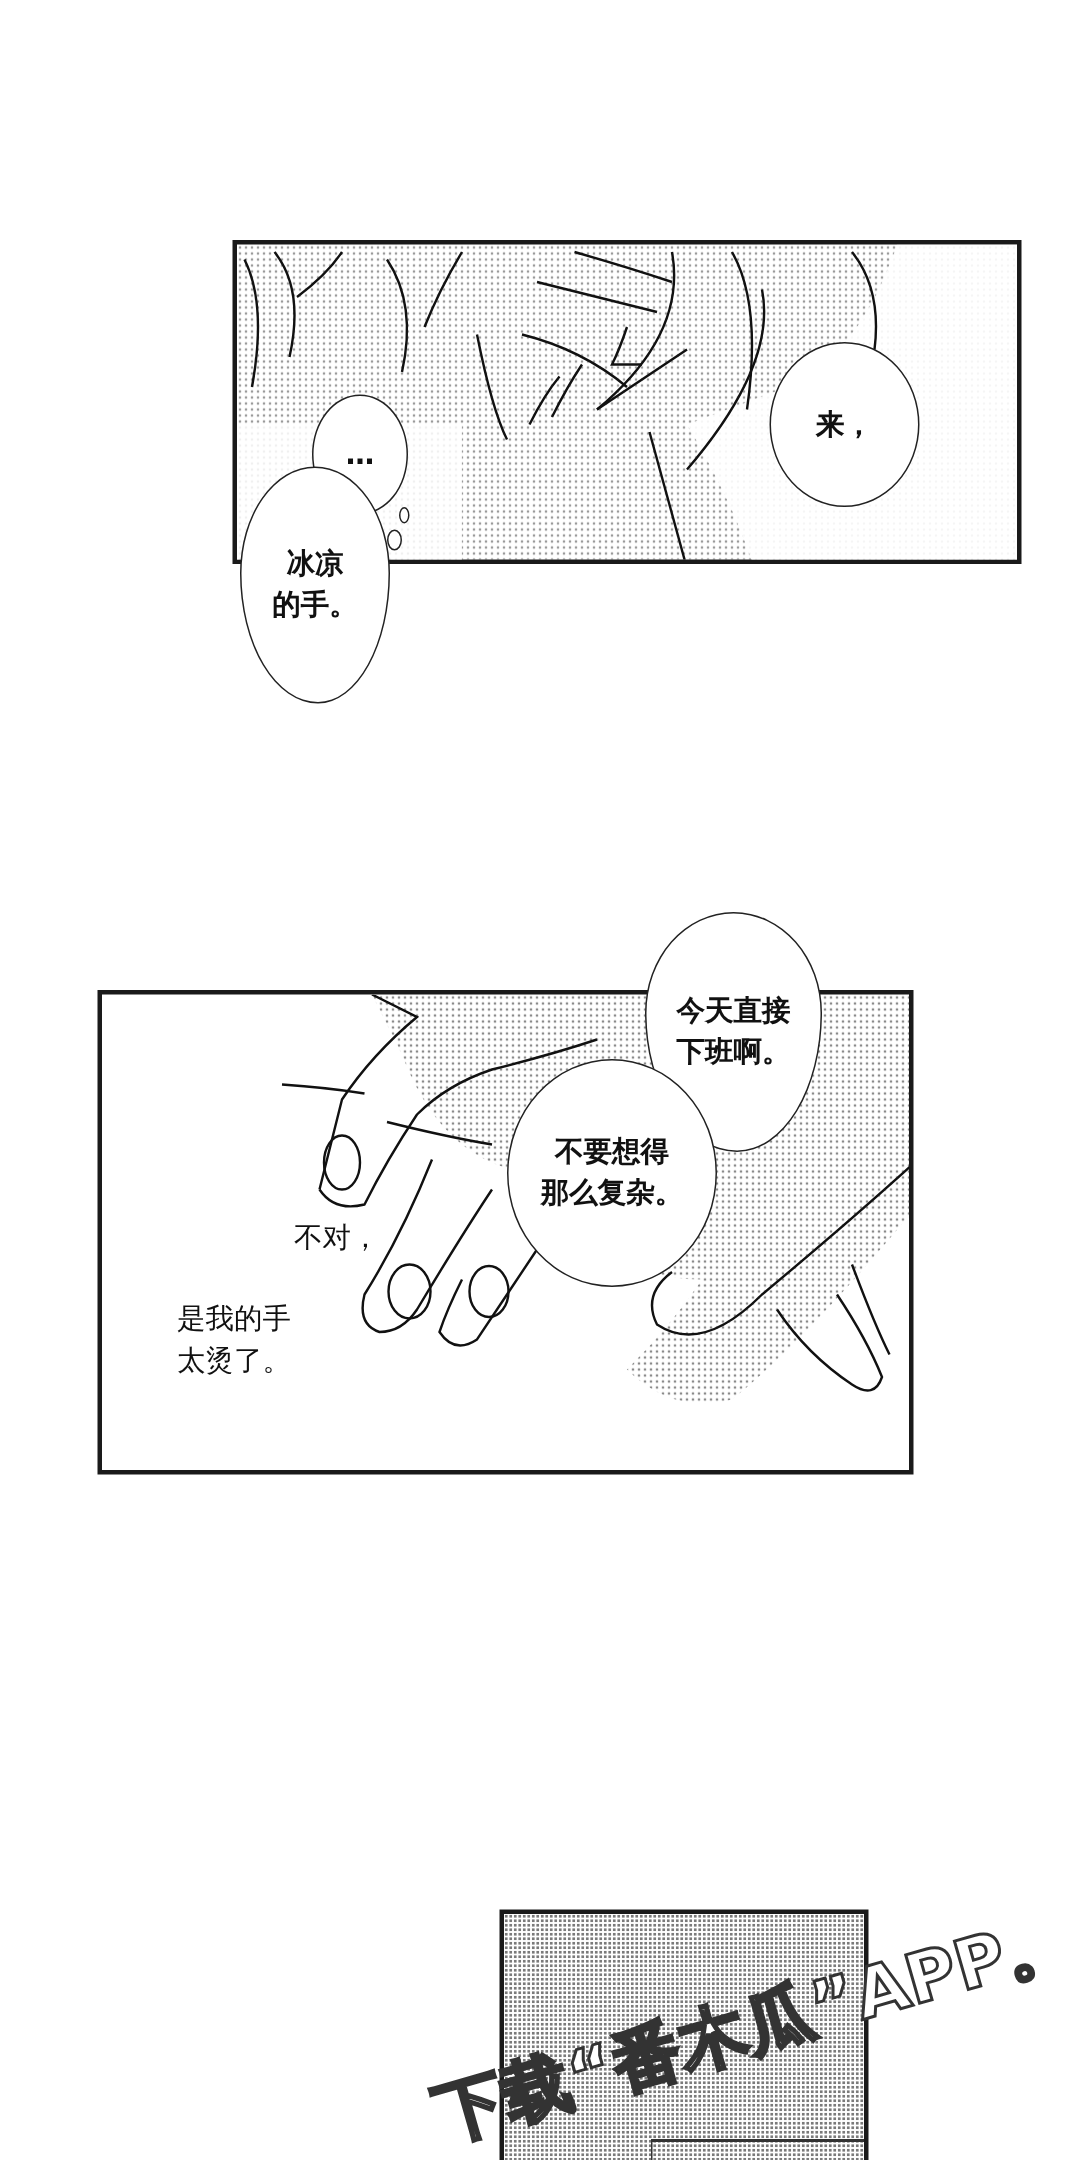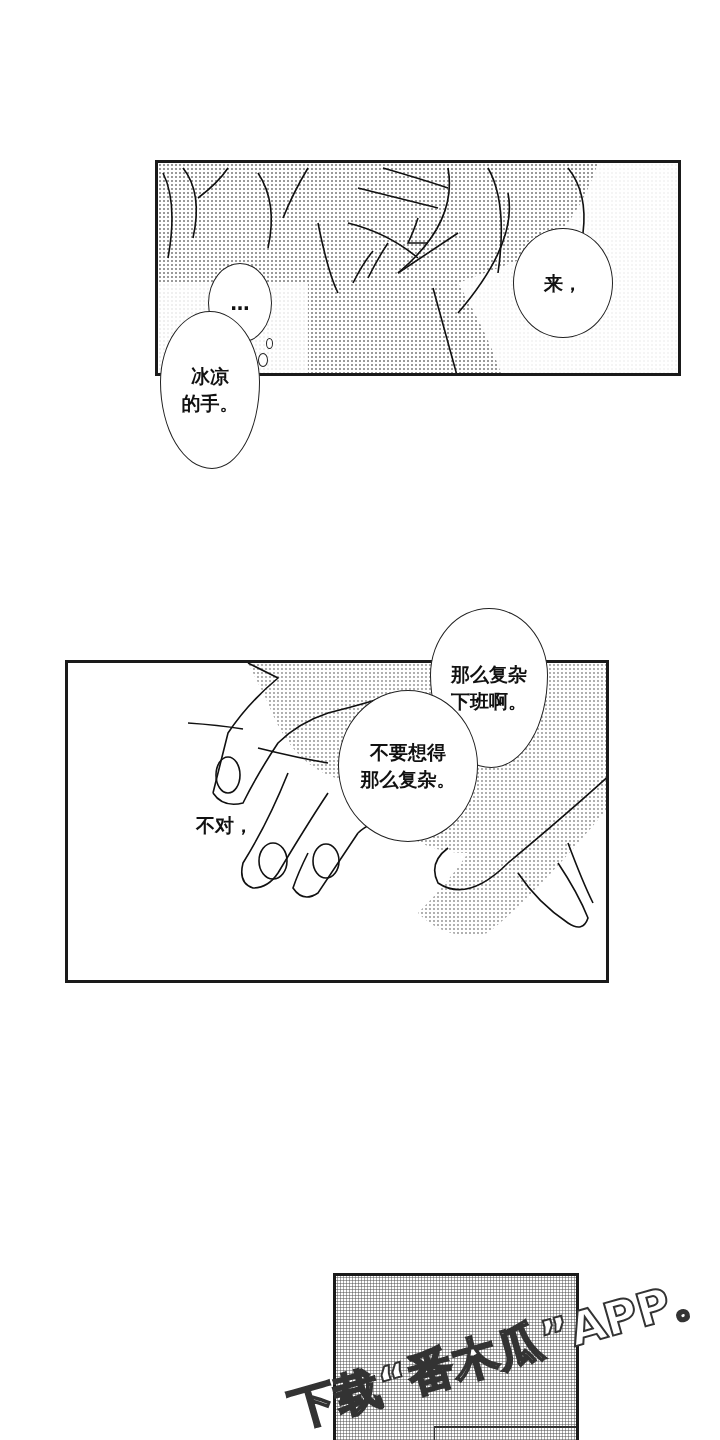--- a/index.html
+++ b/index.html
@@ -4,21 +4,21 @@
 <style>
   html, body { margin:0; padding:0; }
   body { width:720px; height:1440px; background:#ffffff; position:relative; overflow:hidden;
          font-family:"DejaVu Sans", sans-serif; color:#111; }
   .panel { position:absolute; border:3px solid #1a1a1a; box-sizing:border-box; overflow:hidden; background:#fff; }
   .dots { background-image: radial-gradient(#9a9a9a 0.8px, transparent 1.1px); background-size:4px 4px; }
   .dots-dense { background-image: radial-gradient(#7a7a7a 0.9px, transparent 1.2px); background-size:3px 3px; }
   .bubble { position:absolute; background:#fff; border:1.5px solid #222; border-radius:50%; box-sizing:border-box;
             display:flex; align-items:center; justify-content:center; text-align:center; }
   .txt { font-weight:bold; font-size:19px; line-height:27px; white-space:pre-line; color:#111; }
-  .free { position:absolute; font-weight:bold; font-size:19px; line-height:28px; white-space:pre-line; }
+  .free { position:absolute; font-weight:normal; font-size:19px; line-height:28px; white-space:pre-line; }
   .watermark { position:absolute; font-weight:bold; font-size:46px; color:#fff;
                -webkit-text-stroke:2px #333; transform:rotate(-16deg); transform-origin:left bottom; white-space:nowrap; }
   svg.art { position:absolute; left:0; top:0; }
 </style>
 </head>
 <body>
 
 <div class="panel dots" style="left:155px; top:160px; width:526px; height:216px;">
   <svg class="art" width="526" height="216" viewBox="0 0 526 216">
     <rect x="0" y="120" width="150" height="96" fill="#fff" opacity="0.85"></rect>
@@ -78,27 +78,29 @@
       <path d="M290 170 Q300 160 330 150"></path>
       <path d="M544 110 Q500 150 440 200 Q400 240 370 220 Q360 200 380 185"></path>
       <path d="M450 210 Q470 240 500 260 Q515 270 520 255 Q510 230 490 200"></path>
       <path d="M500 180 Q515 220 525 240"></path>
       <ellipse cx="160" cy="112" rx="12" ry="18"></ellipse>
       <ellipse cx="205" cy="198" rx="14" ry="18"></ellipse>
       <ellipse cx="258" cy="198" rx="13" ry="17"></ellipse>
     </g>
   </svg>
   <div class="free" style="left:128px; top:148px;">不对，</div>
+  <div class="free" style="left:50px; top:202px;">是我的手
+太烫了。</div>
 </div>
 
 <div class="bubble" style="left:430px; top:608px; width:118px; height:160px; border-radius:50% 50% 48% 52% / 42% 42% 58% 58%;">
-  <span class="txt">那么复杂
+  <span class="txt">今天直接
 下班啊。</span>
 </div>
-<div class="bubble" style="left:338px; top:690px; width:140px; height:152px; border:1.5px solid #222;">
+<div class="bubble" style="left:338px; top:706px; width:140px; height:152px; border:1.5px solid #222;">
   <span class="txt">不要想得
 那么复杂。</span>
 </div>
 
 <div class="panel dots-dense" style="left:333px; top:1273px; width:246px; height:180px;">
   <div style="position:absolute; left:98px; top:150px; width:150px; height:40px; border-top:2px solid #333; border-left:1px solid #333;"></div>
 </div>
 
 <div class="watermark" style="left:300px; top:1380px;">下载“番木瓜”APP。</div>
 

